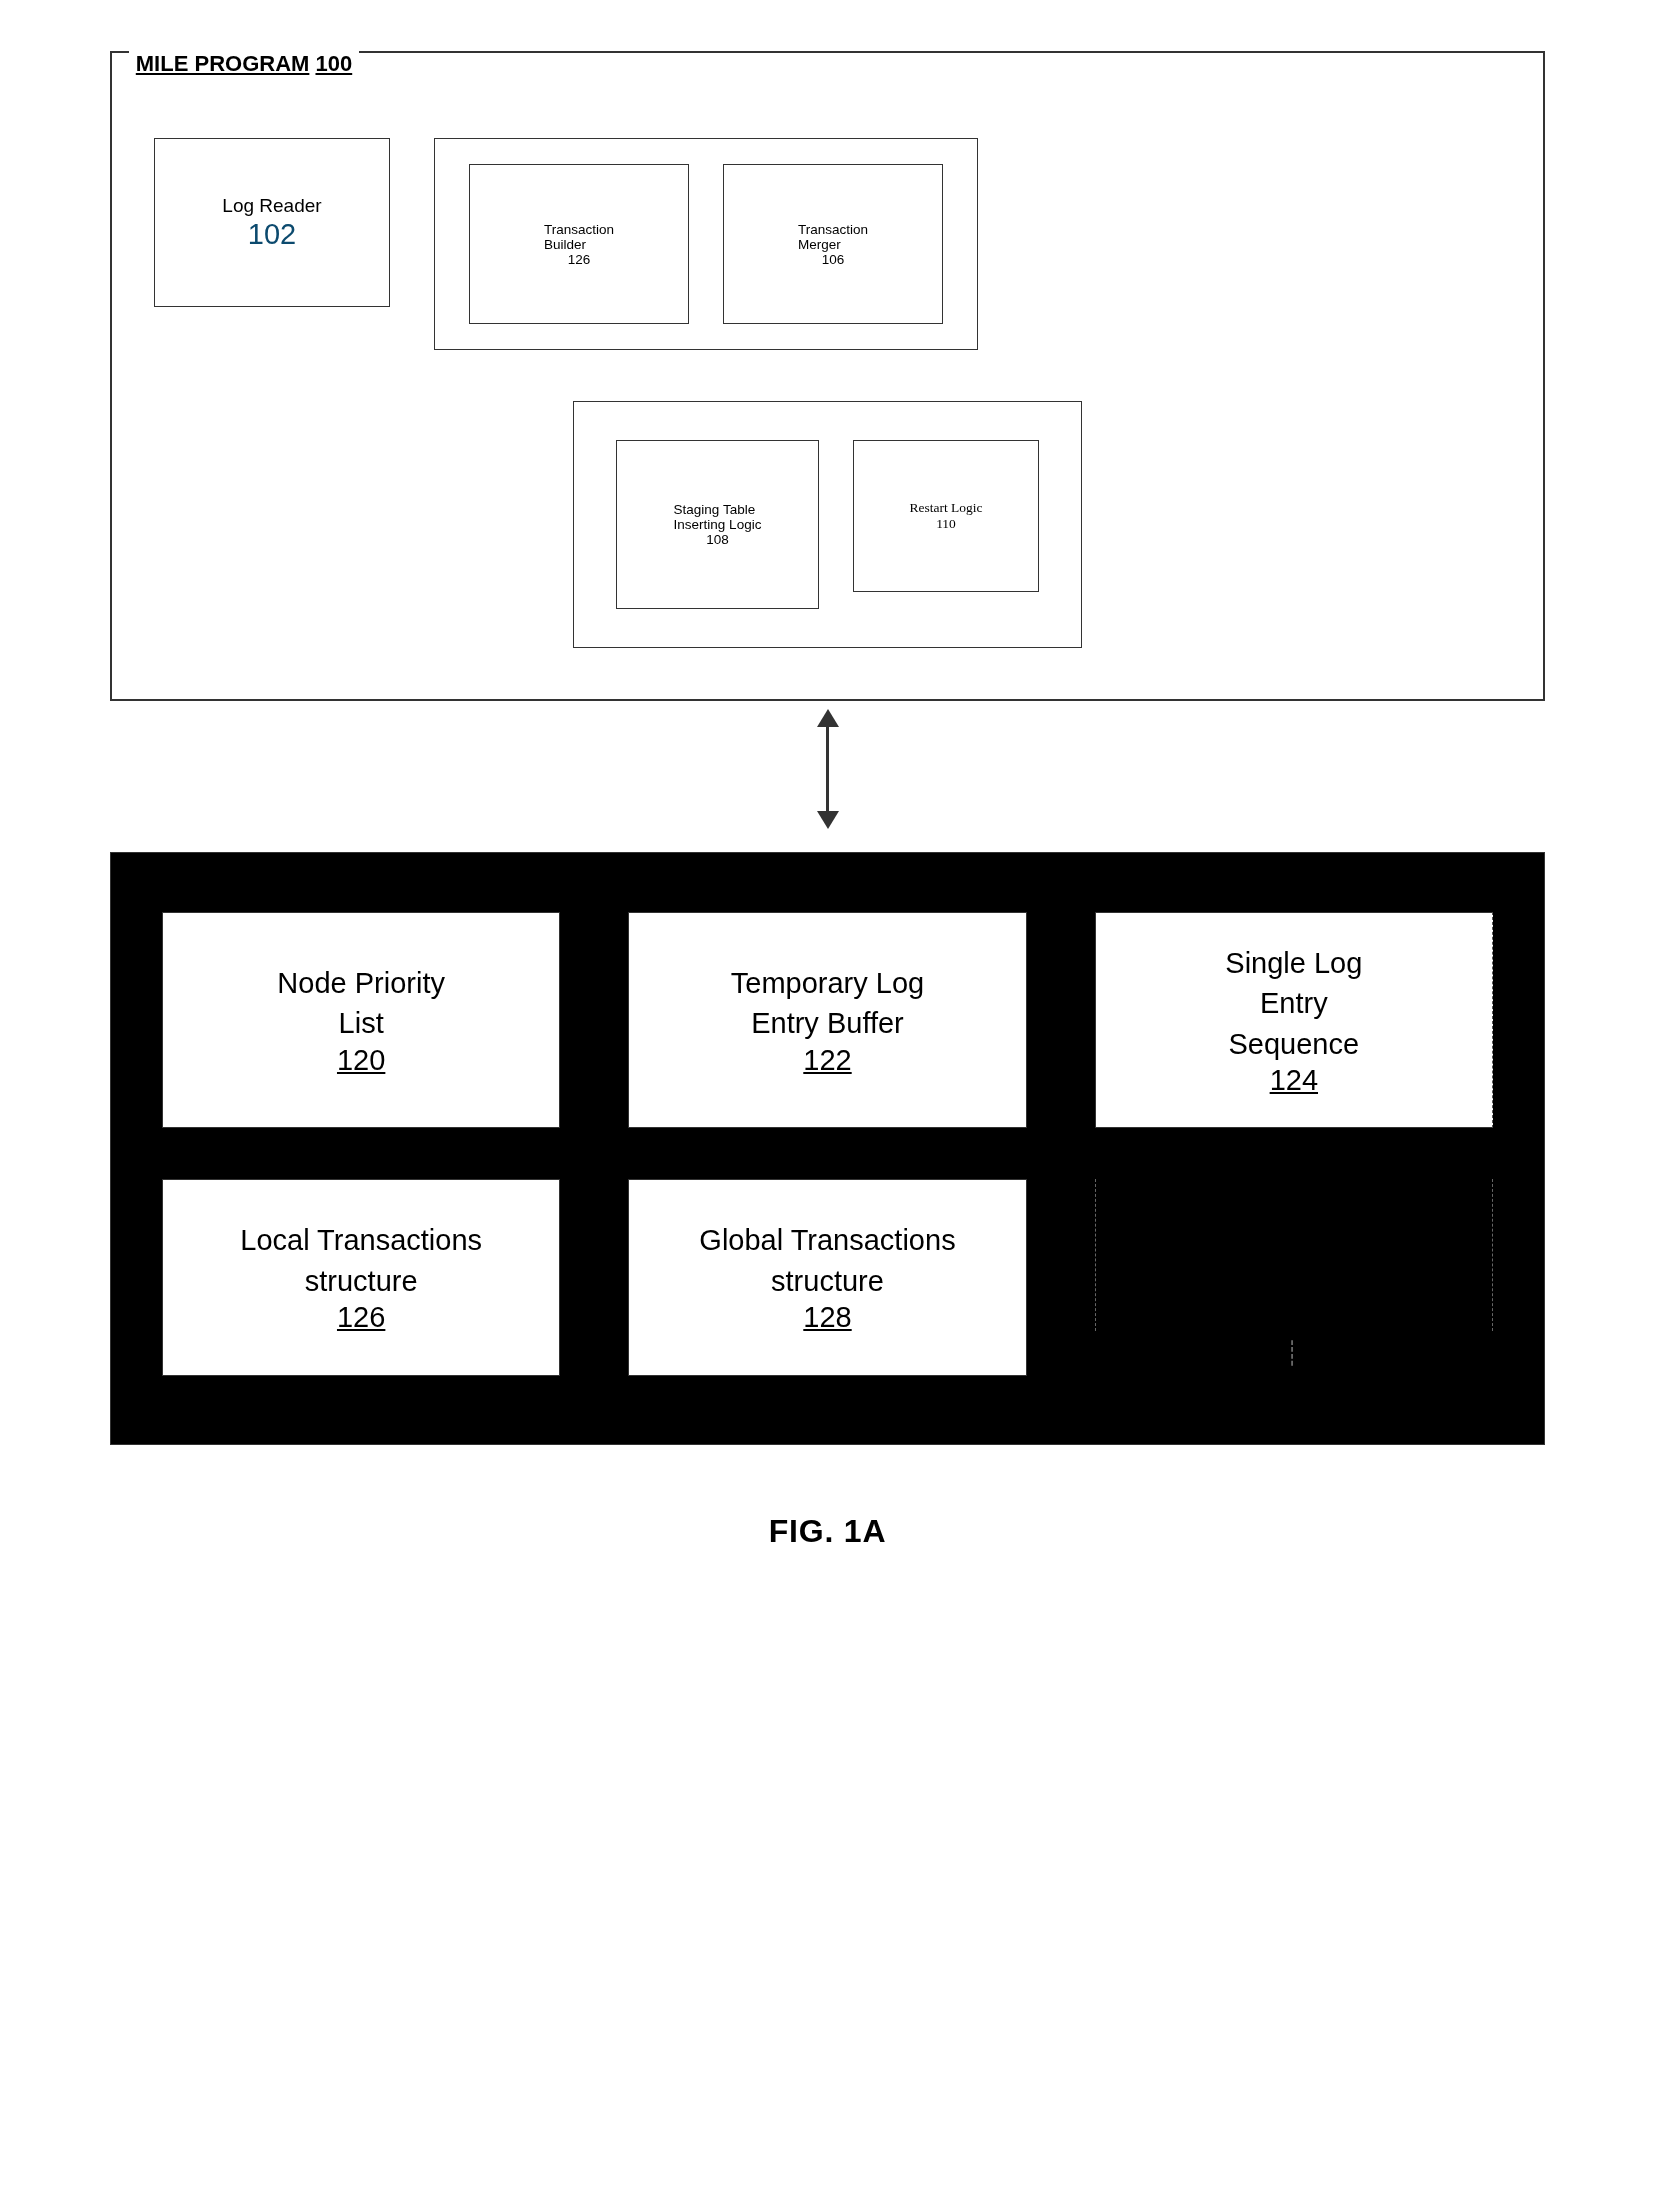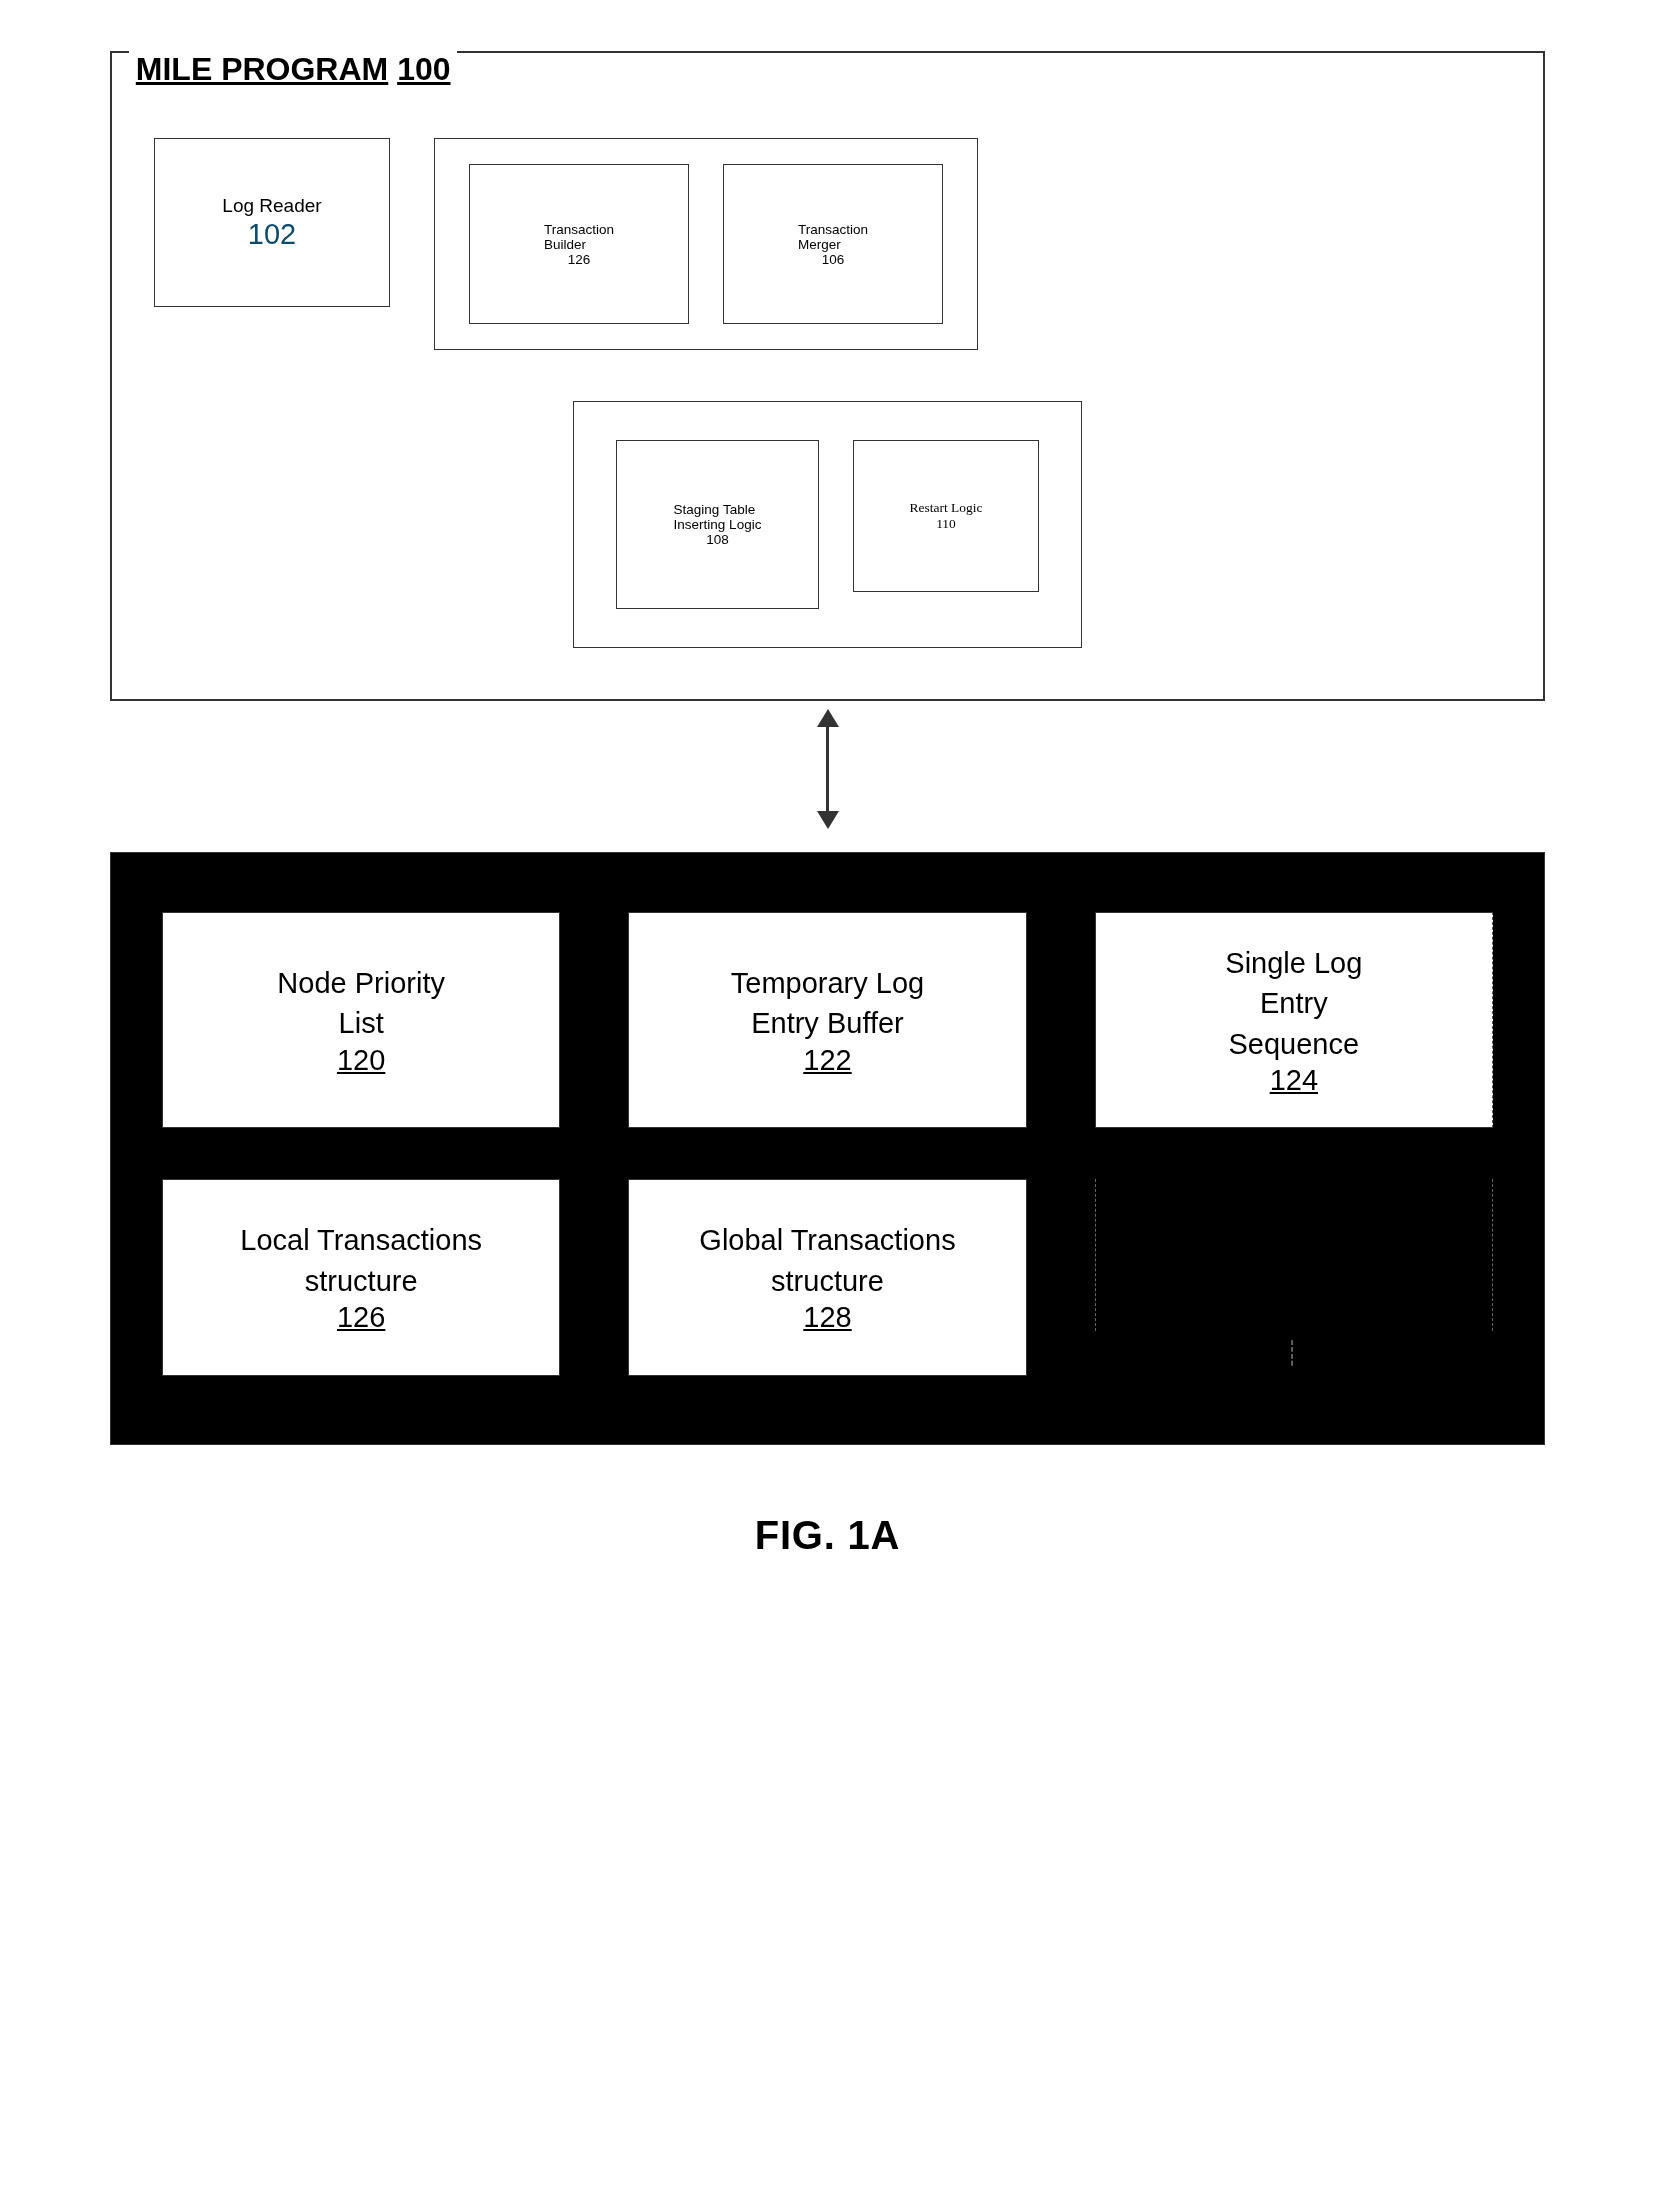--- a/index.html
+++ b/index.html
@@ -30,21 +30,21 @@
       position: relative;
       background: #fff;
     }
 
     .mile-program-label {
       position: absolute;
       top: -1.7px;
       left: 17px;
       background: #fff;
       padding: 0 6.8px;
-      font-size: 32px;
+      font-size: 22px;
       font-weight: bold;
       color: #000;
     }
 
     .mile-program-label span {
       text-decoration: underline;
     }
 
     
     .top-row {
@@ -219,21 +219,21 @@
     .data-component-box .number {
       font-size: 29px;
       color: #000;
       text-decoration: underline;
       text-align: center;
     }
 
     
     .fig-caption {
       margin-top: 68px;
-      font-size: 40px;
+      font-size: 32px;
       font-weight: bold;
       color: #000;
       text-align: right;
       letter-spacing: 0.8px;
     }
 
     
     .col3-dashed {
       border-right: 1.7px dashed #555 !important;
     }

